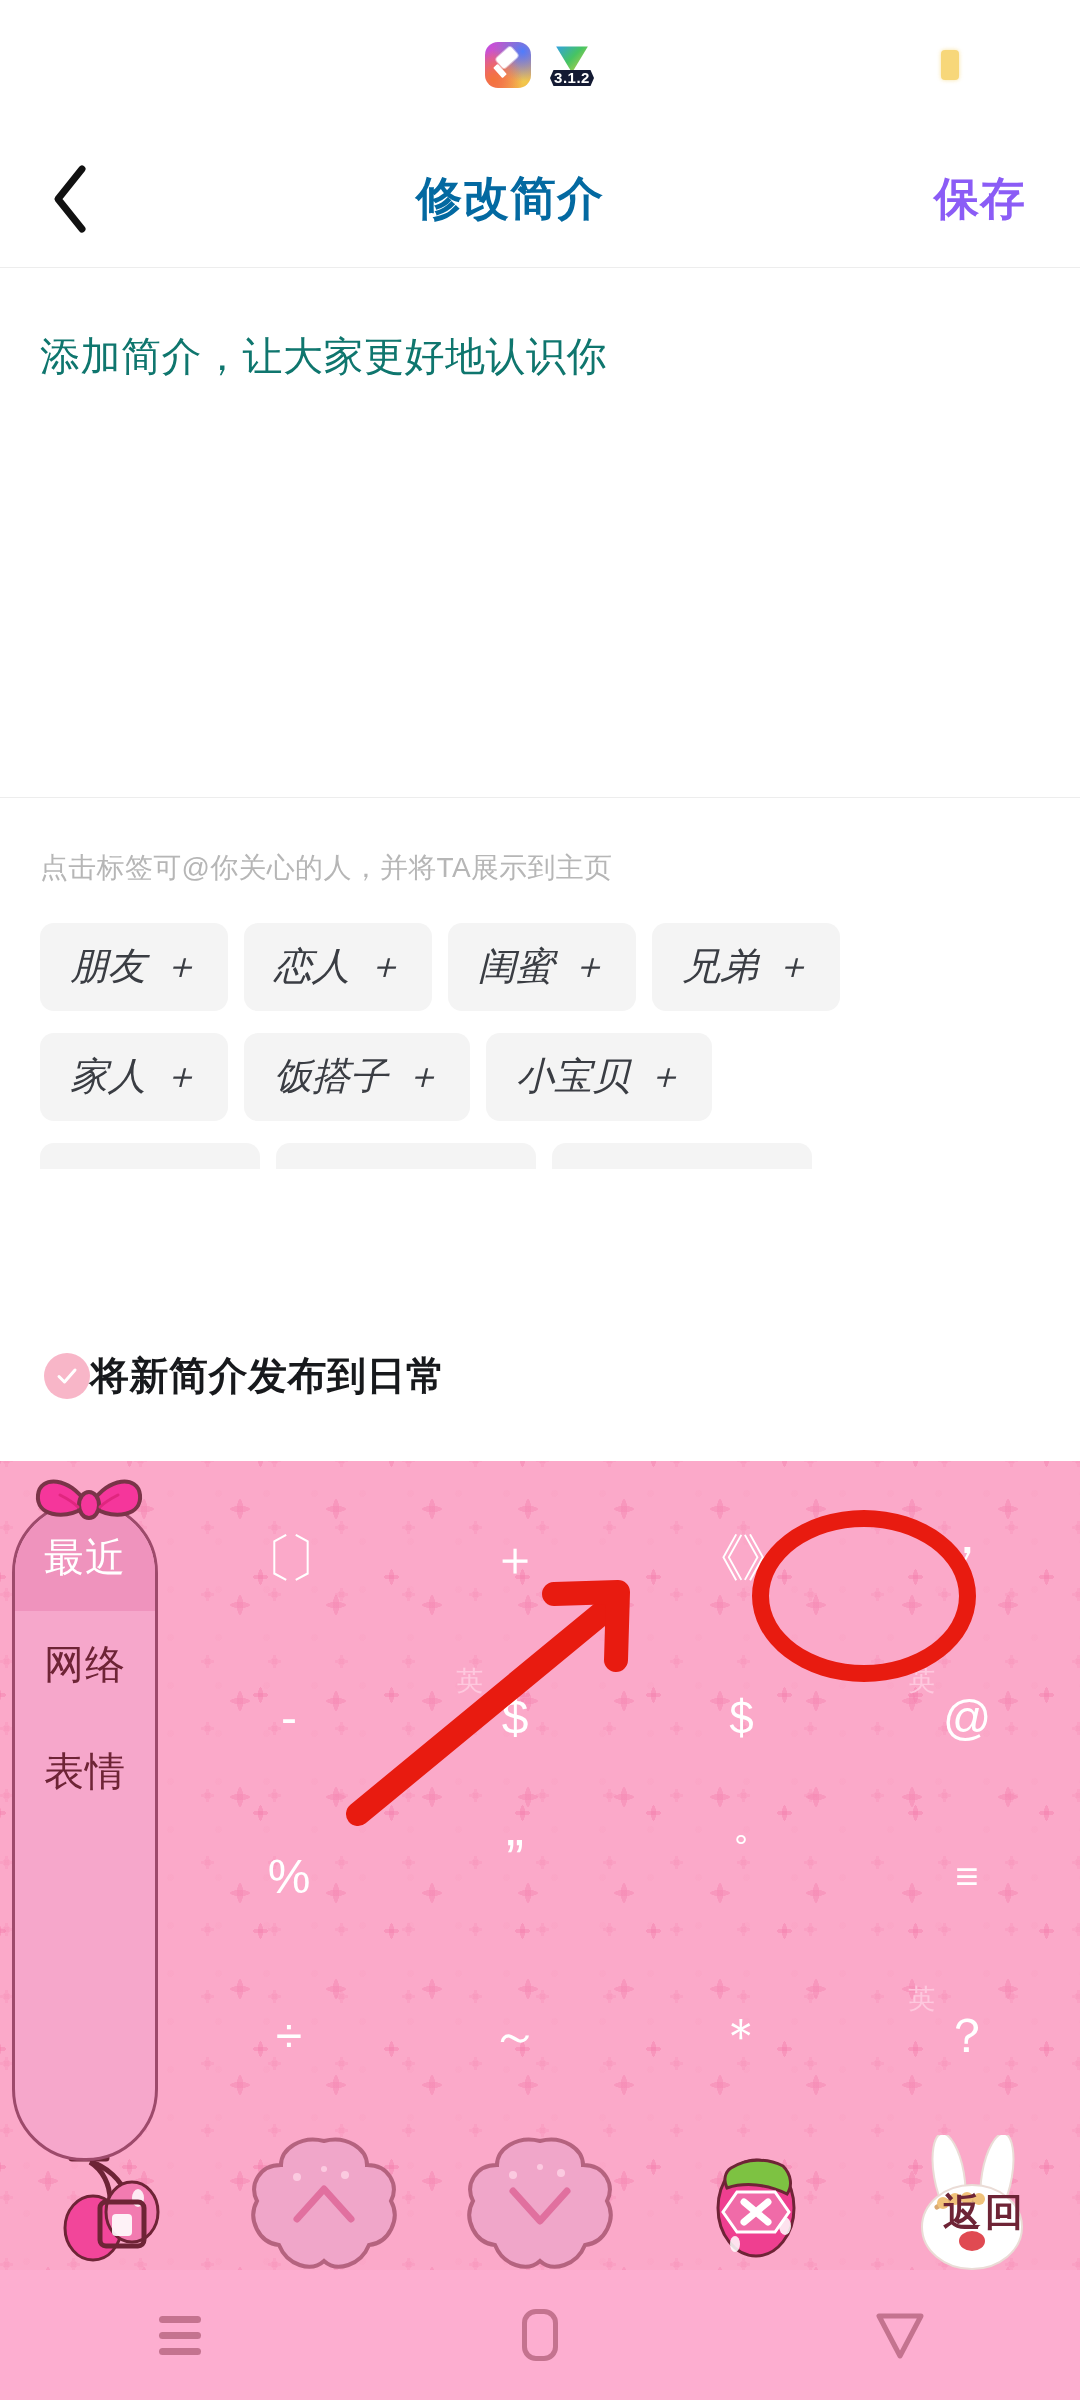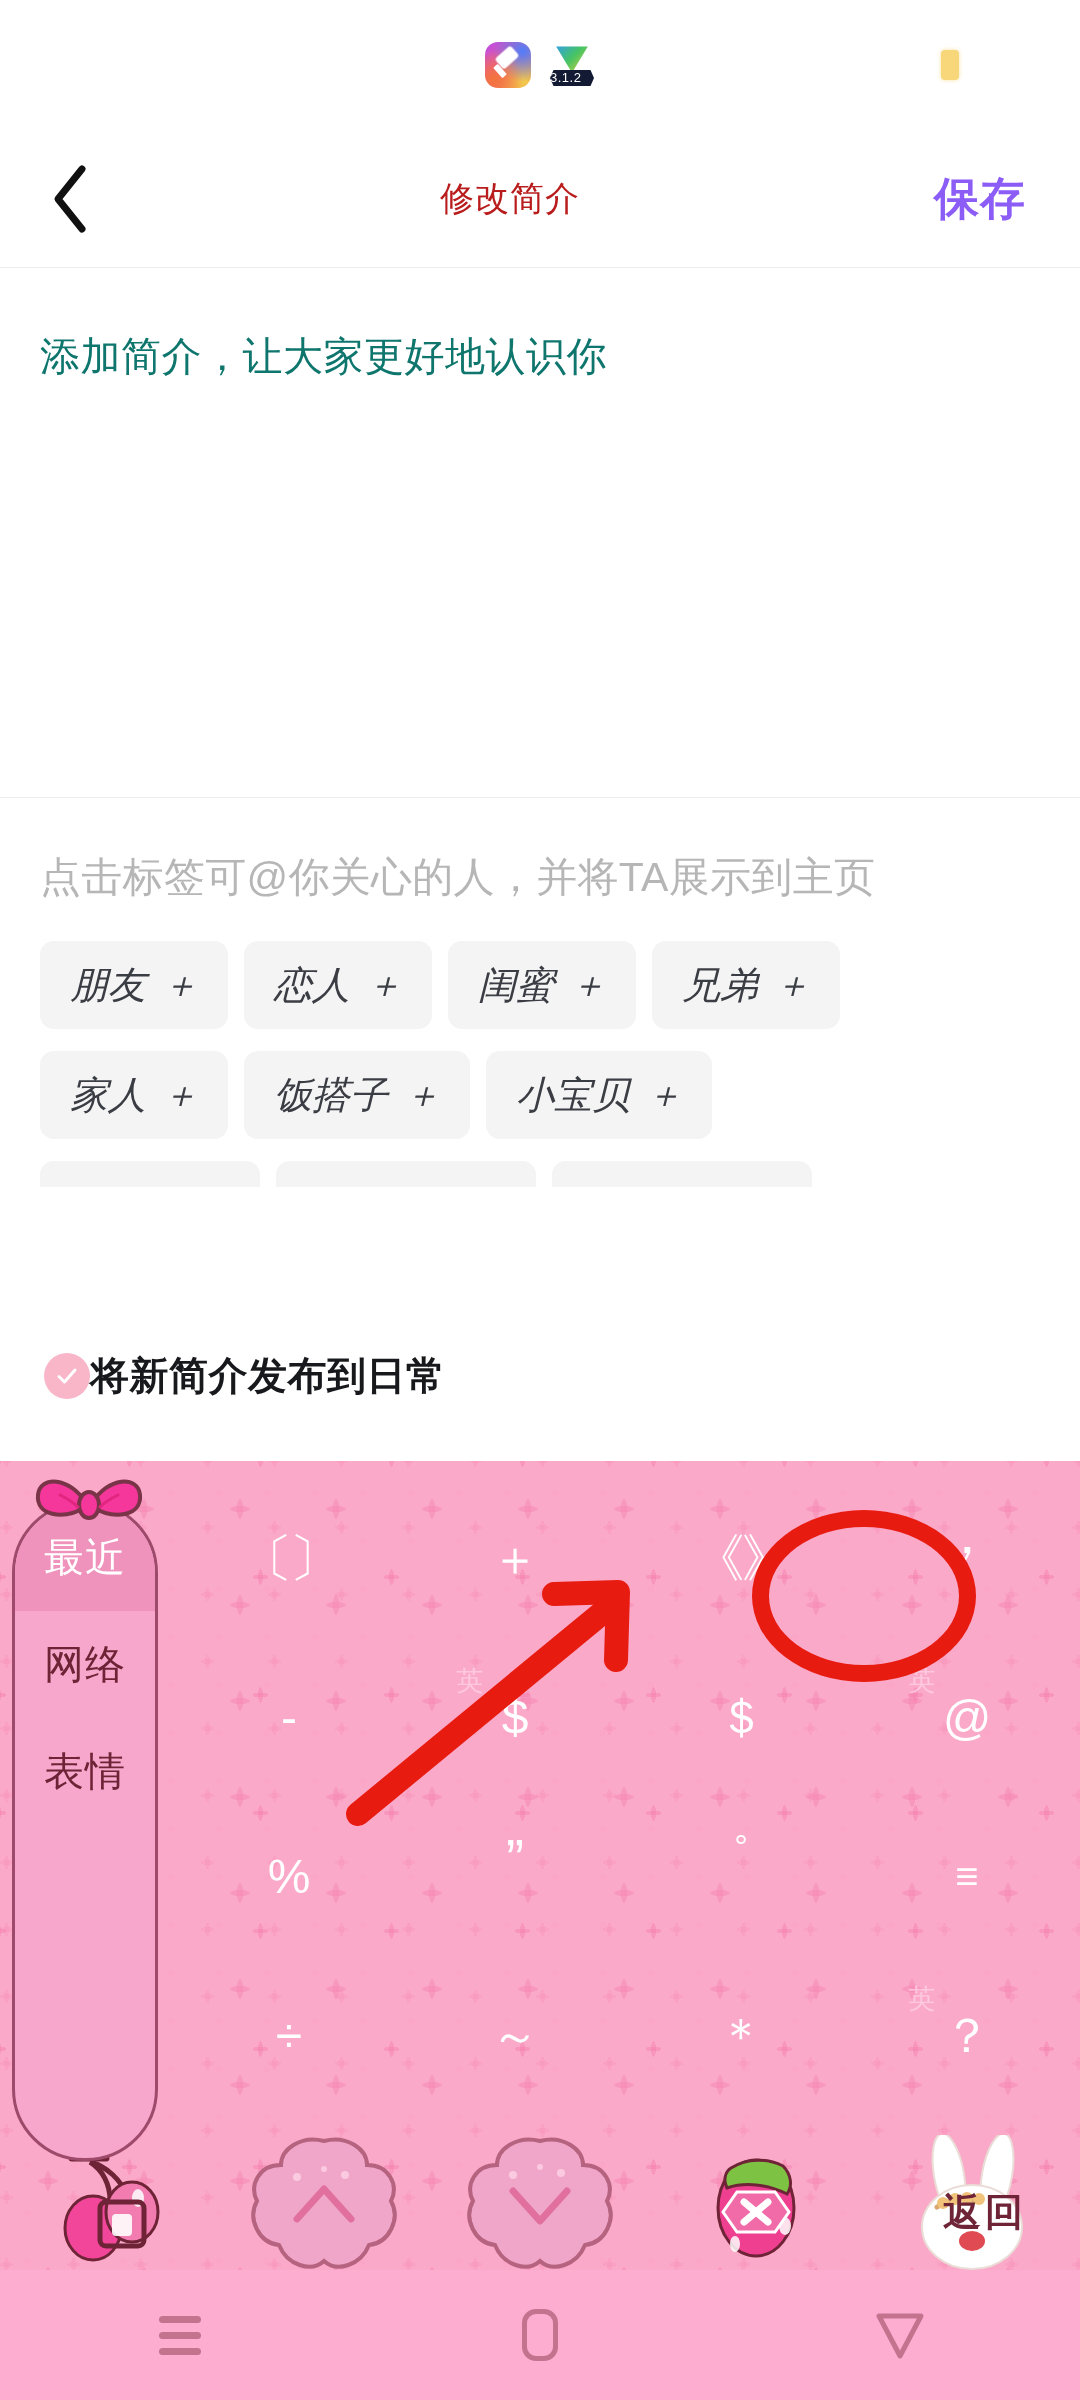--- a/index.html
+++ b/index.html
@@ -47,22 +47,22 @@
   .app-icon-2 .tri{
     position:absolute; left:5px; top:2px; width:36px; height:30px;
     background:linear-gradient(135deg,#2f9cf5 0%,#46c463 48%,#f2d23a 100%);
     clip-path: polygon(6% 8%, 94% 8%, 50% 96%);
     border-radius:6px;
   }
   .app-icon-2 .badge{
     position:absolute; left:1px; top:28px; width:44px; height:16px;
     background:#131a33; border-radius:3px;
     clip-path: polygon(0% 50%, 8% 0%, 92% 0%, 100% 50%, 92% 100%, 8% 100%);
-    color:#fff; font-size:13px; line-height:16px; text-align:left;
-    letter-spacing:.5px; font-weight:normal;
+    color:#fff; font-size:15px; line-height:16px; text-align:center;
+    letter-spacing:.5px; font-weight:bold;
   }
   .status-right{
     position:absolute; right:0; top:0; height:130px; width:260px;
     display:flex; align-items:center; justify-content:center;
   }
   .battery-chip{
     width:18px; height:30px; border-radius:4px;
     background:#f7d77a;
     box-shadow:0 0 4px rgba(247,215,122,.7);
   }
@@ -72,21 +72,21 @@
     position:absolute; top:130px; left:0; width:1080px; height:138px;
     background:#fff; border-bottom:1px solid #ededed;
     display:flex; align-items:center;
   }
   .back-btn{
     width:140px; height:138px; display:flex; align-items:center; justify-content:center;
     cursor:pointer;
   }
   .back-btn svg{ display:block; }
   .header-title{
-    flex:1; text-align:center; font-size:34px; color:#b91c1c; font-weight:400;
+    flex:1; text-align:center; font-size:46px; color:#0369a1; font-weight:700;
     letter-spacing:1px;
   }
   .save-btn{
     width:200px; height:138px; display:flex; align-items:center; justify-content:center;
     color:#8b5cf6; font-size:45px; font-weight:700; cursor:pointer; letter-spacing:1px;
   }
 
   
   .bio-area{
     position:absolute; top:268px; left:0; width:1080px; height:530px;
@@ -95,21 +95,21 @@
   .bio-placeholder{
     color:#0f766e; font-size:40px; line-height:1.4; letter-spacing:.5px;
   }
 
   
   .tag-section{
     position:absolute; top:798px; left:0; width:1080px; height:620px;
     background:#fff; padding:50px 40px 0 40px; overflow:hidden;
   }
   .tag-hint{
-    color:#b6b6b6; font-size:41px; line-height:1.45; letter-spacing:.3px;
+    color:#b6b6b6; font-size:28px; line-height:1.45; letter-spacing:.3px;
   }
   .tag-rows{ margin-top:34px; }
   .tag-row{ display:flex; gap:16px; margin-bottom:22px;font-style:italic; }
   .tag-chip{
     background:#f4f4f4; border-radius:14px;
     height:88px; display:flex; align-items:center; justify-content:center;
     padding:0 30px; color:#3a3d43; font-size:38px; cursor:pointer;
     white-space:nowrap;
   }
   .tag-chip .plus{ margin-left:16px; font-size:36px; color:#3a3d43; }

